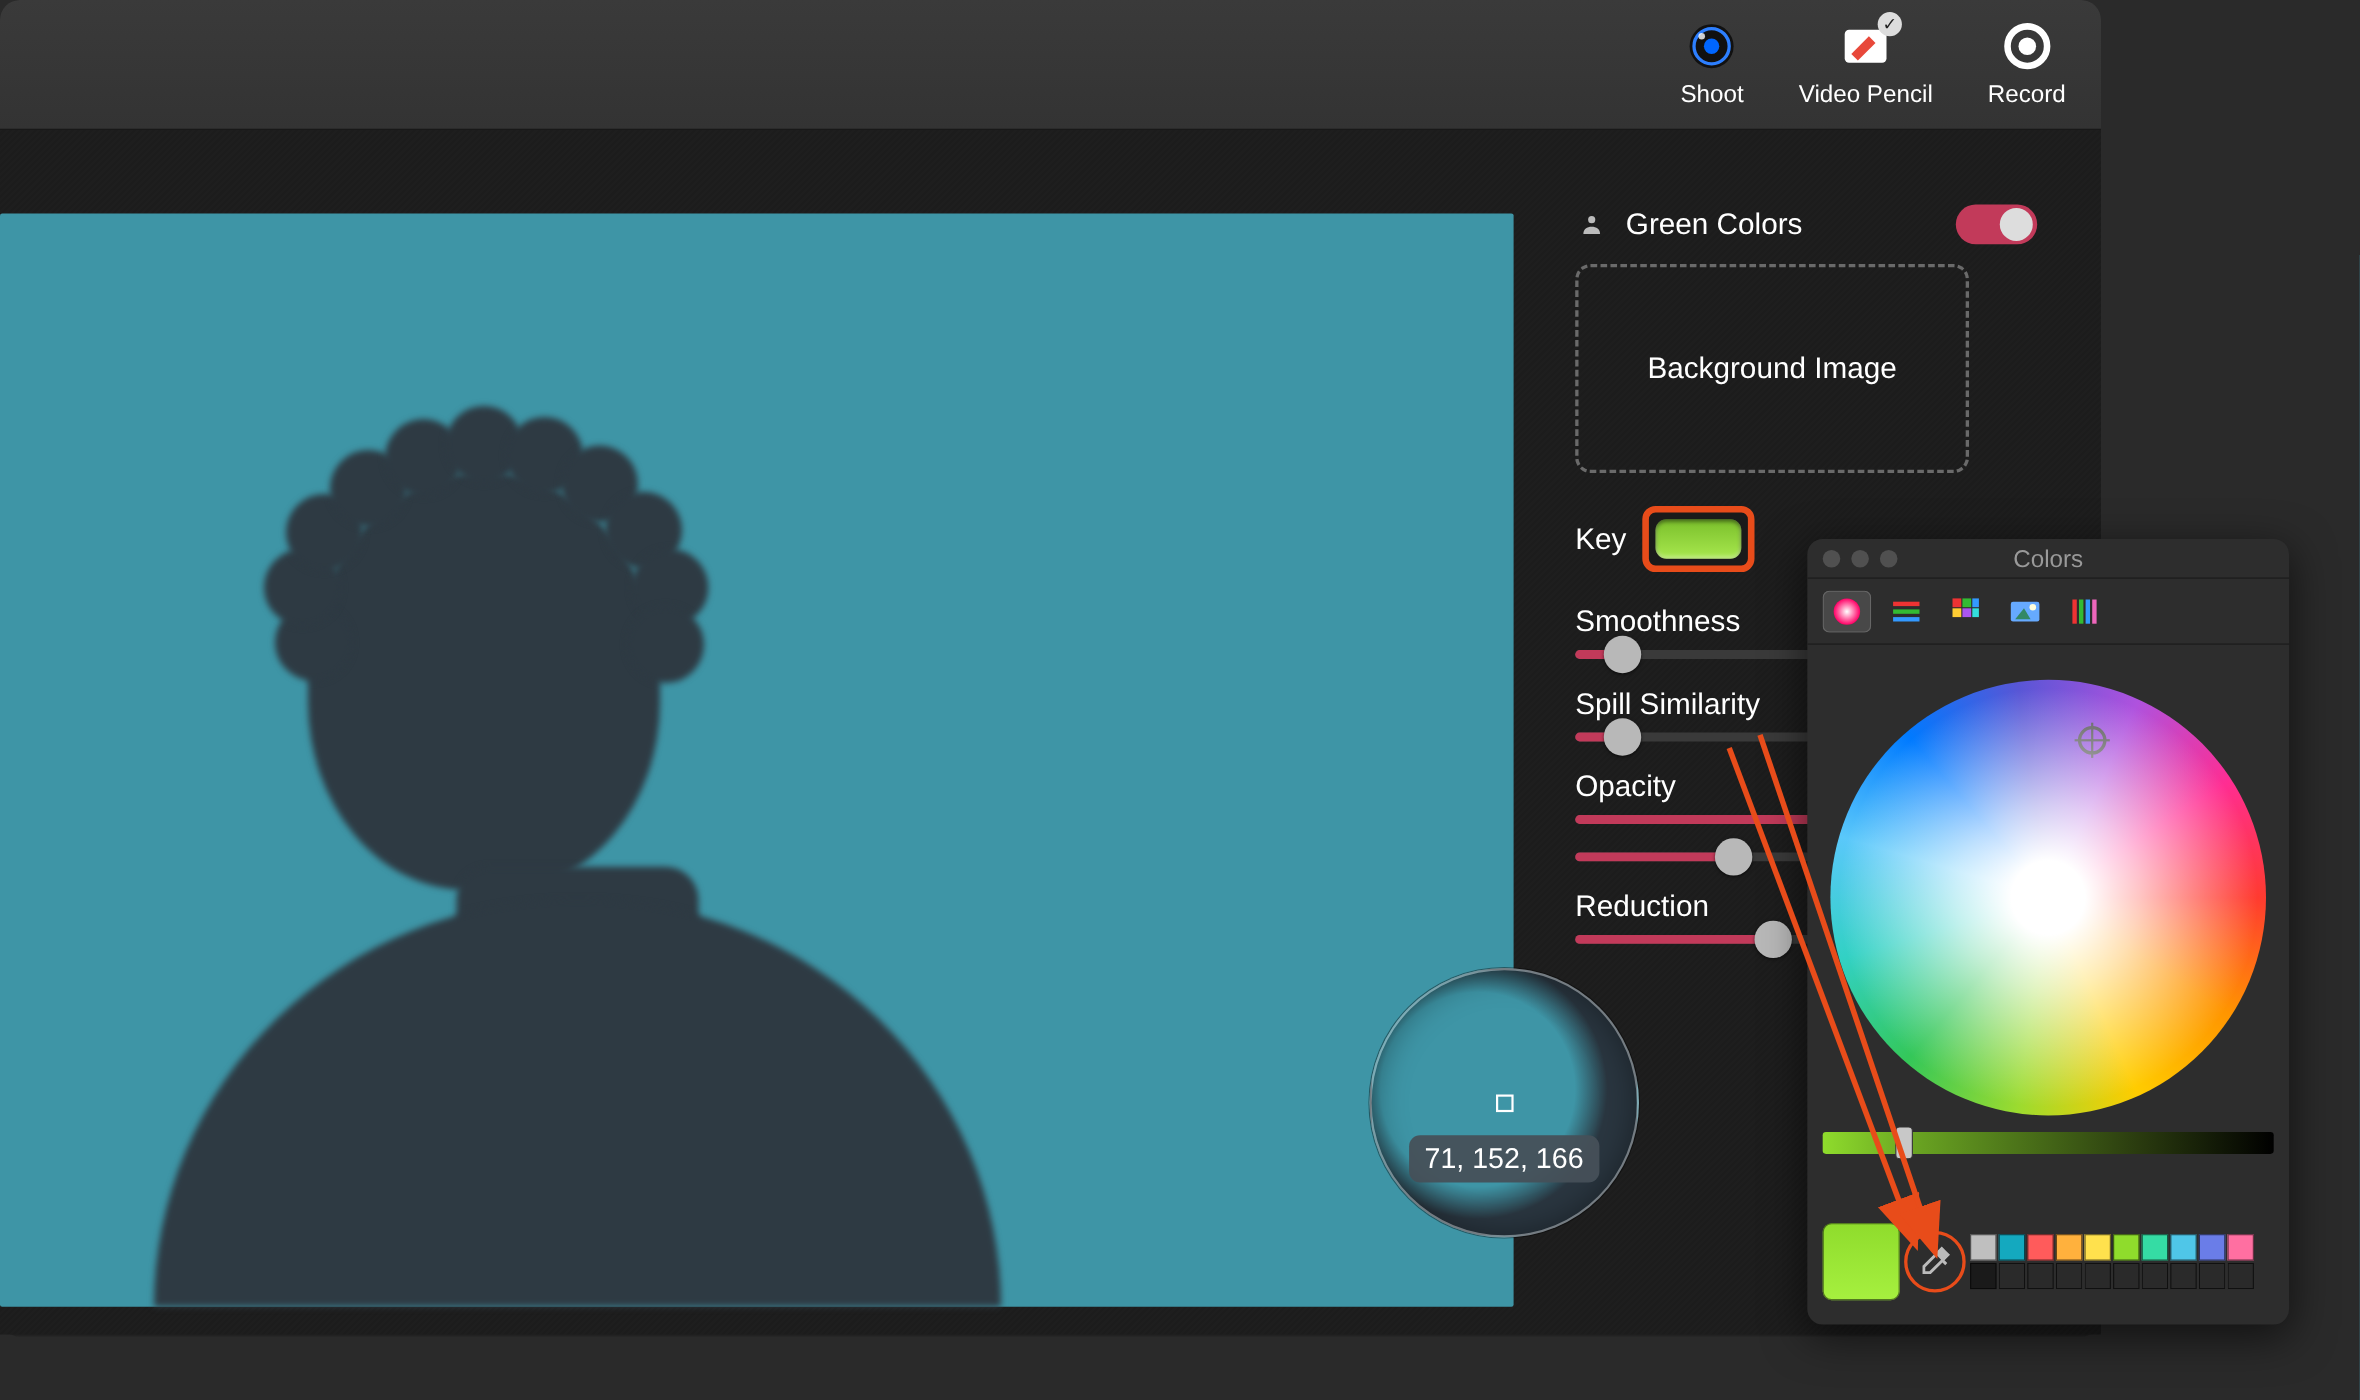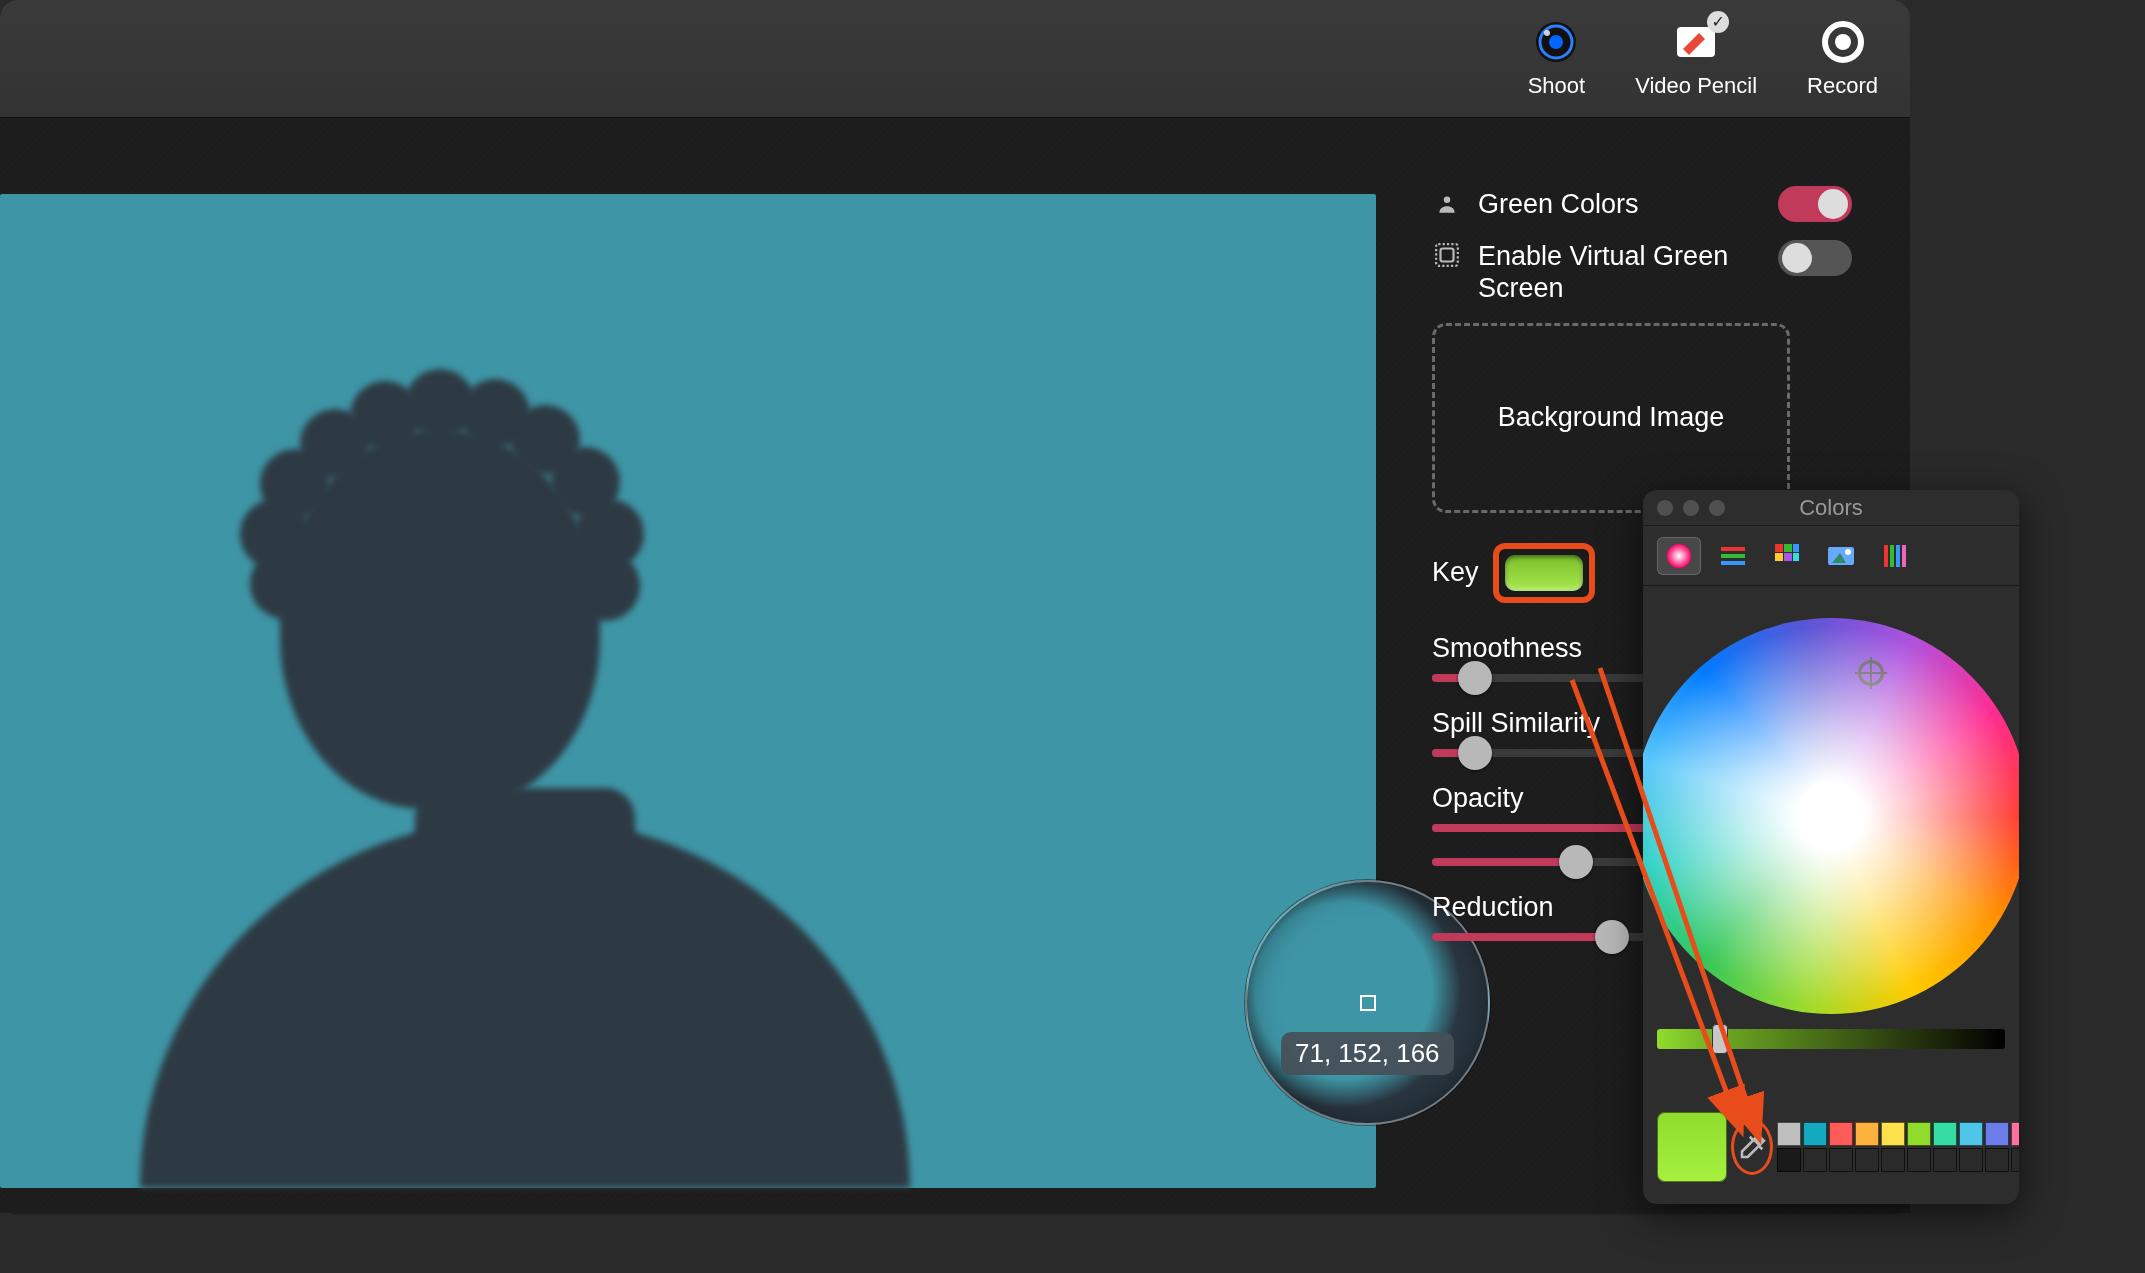--- a/index.html
+++ b/index.html
@@ -193,21 +193,21 @@
     position:relative;height:8px;border-radius:4px;background:#3a3a3a;margin-top:10px;width: 360px;
   }
   .slider-track .fill { position:absolute;left:0;top:0;height:100%;border-radius:4px;background:#c23a5a; }
   .slider-track .knob { position:absolute;top:50%;transform:translate(-50%,-50%);width:34px;height:34px;border-radius:50%;background:#b8b8b8;box-shadow:0 1px 3px rgba(0,0,0,.6); }
 
   
   .popover {
     position:absolute;
     left: 1643px;
     top: 490px;
-    width: 376px;
+    width: 438px;
     height: 714px;
     background:#2d2d2d;
     border-radius:14px;
     box-shadow: 0 10px 40px rgba(0,0,0,.6);
     overflow:hidden;
     color:#999;
   }
   .popover .titlebar {
     height:36px;display:flex;align-items:center;position:relative;
     border-bottom:1px solid #1a1a1a;
@@ -343,32 +343,20 @@
     <div class="sidepanel">
       <div class="sp-row">
         <span class="sp-icon">
           <svg viewBox="0 0 24 24" width="26" height="26" fill="#bbb">
               <circle cx="12" cy="8" r="3"></circle>
               <path d="M5 20c0-4 3-6 7-6s7 2 7 6z"></path>
             </svg>
         </span>
         <span style="flex:1">Green Colors</span>
         <div class="toggle on">
-            <div class="knob"></div>
-          </div>
-      </div>
-      <div class="sp-row" style="align-items:flex-start">
-        <span class="sp-icon">
-          <svg viewBox="0 0 24 24" width="26" height="26" fill="none" stroke="#bbb" stroke-width="2">
-              <rect x="6" y="6" width="12" height="12" rx="2"></rect>
-              <rect x="2" y="2" width="20" height="20" rx="2" stroke-dasharray="2 2"></rect>
-            </svg>
-        </span>
-        <span style="flex:1;line-height:1.2">Enable Virtual Green Screen</span>
-        <div class="toggle off">
             <div class="knob"></div>
           </div>
       </div>
 
       <div class="dropzone">
         <span>Background Image</span>
       </div>
 
       <div class="key-row">
         <span>Key</span>

